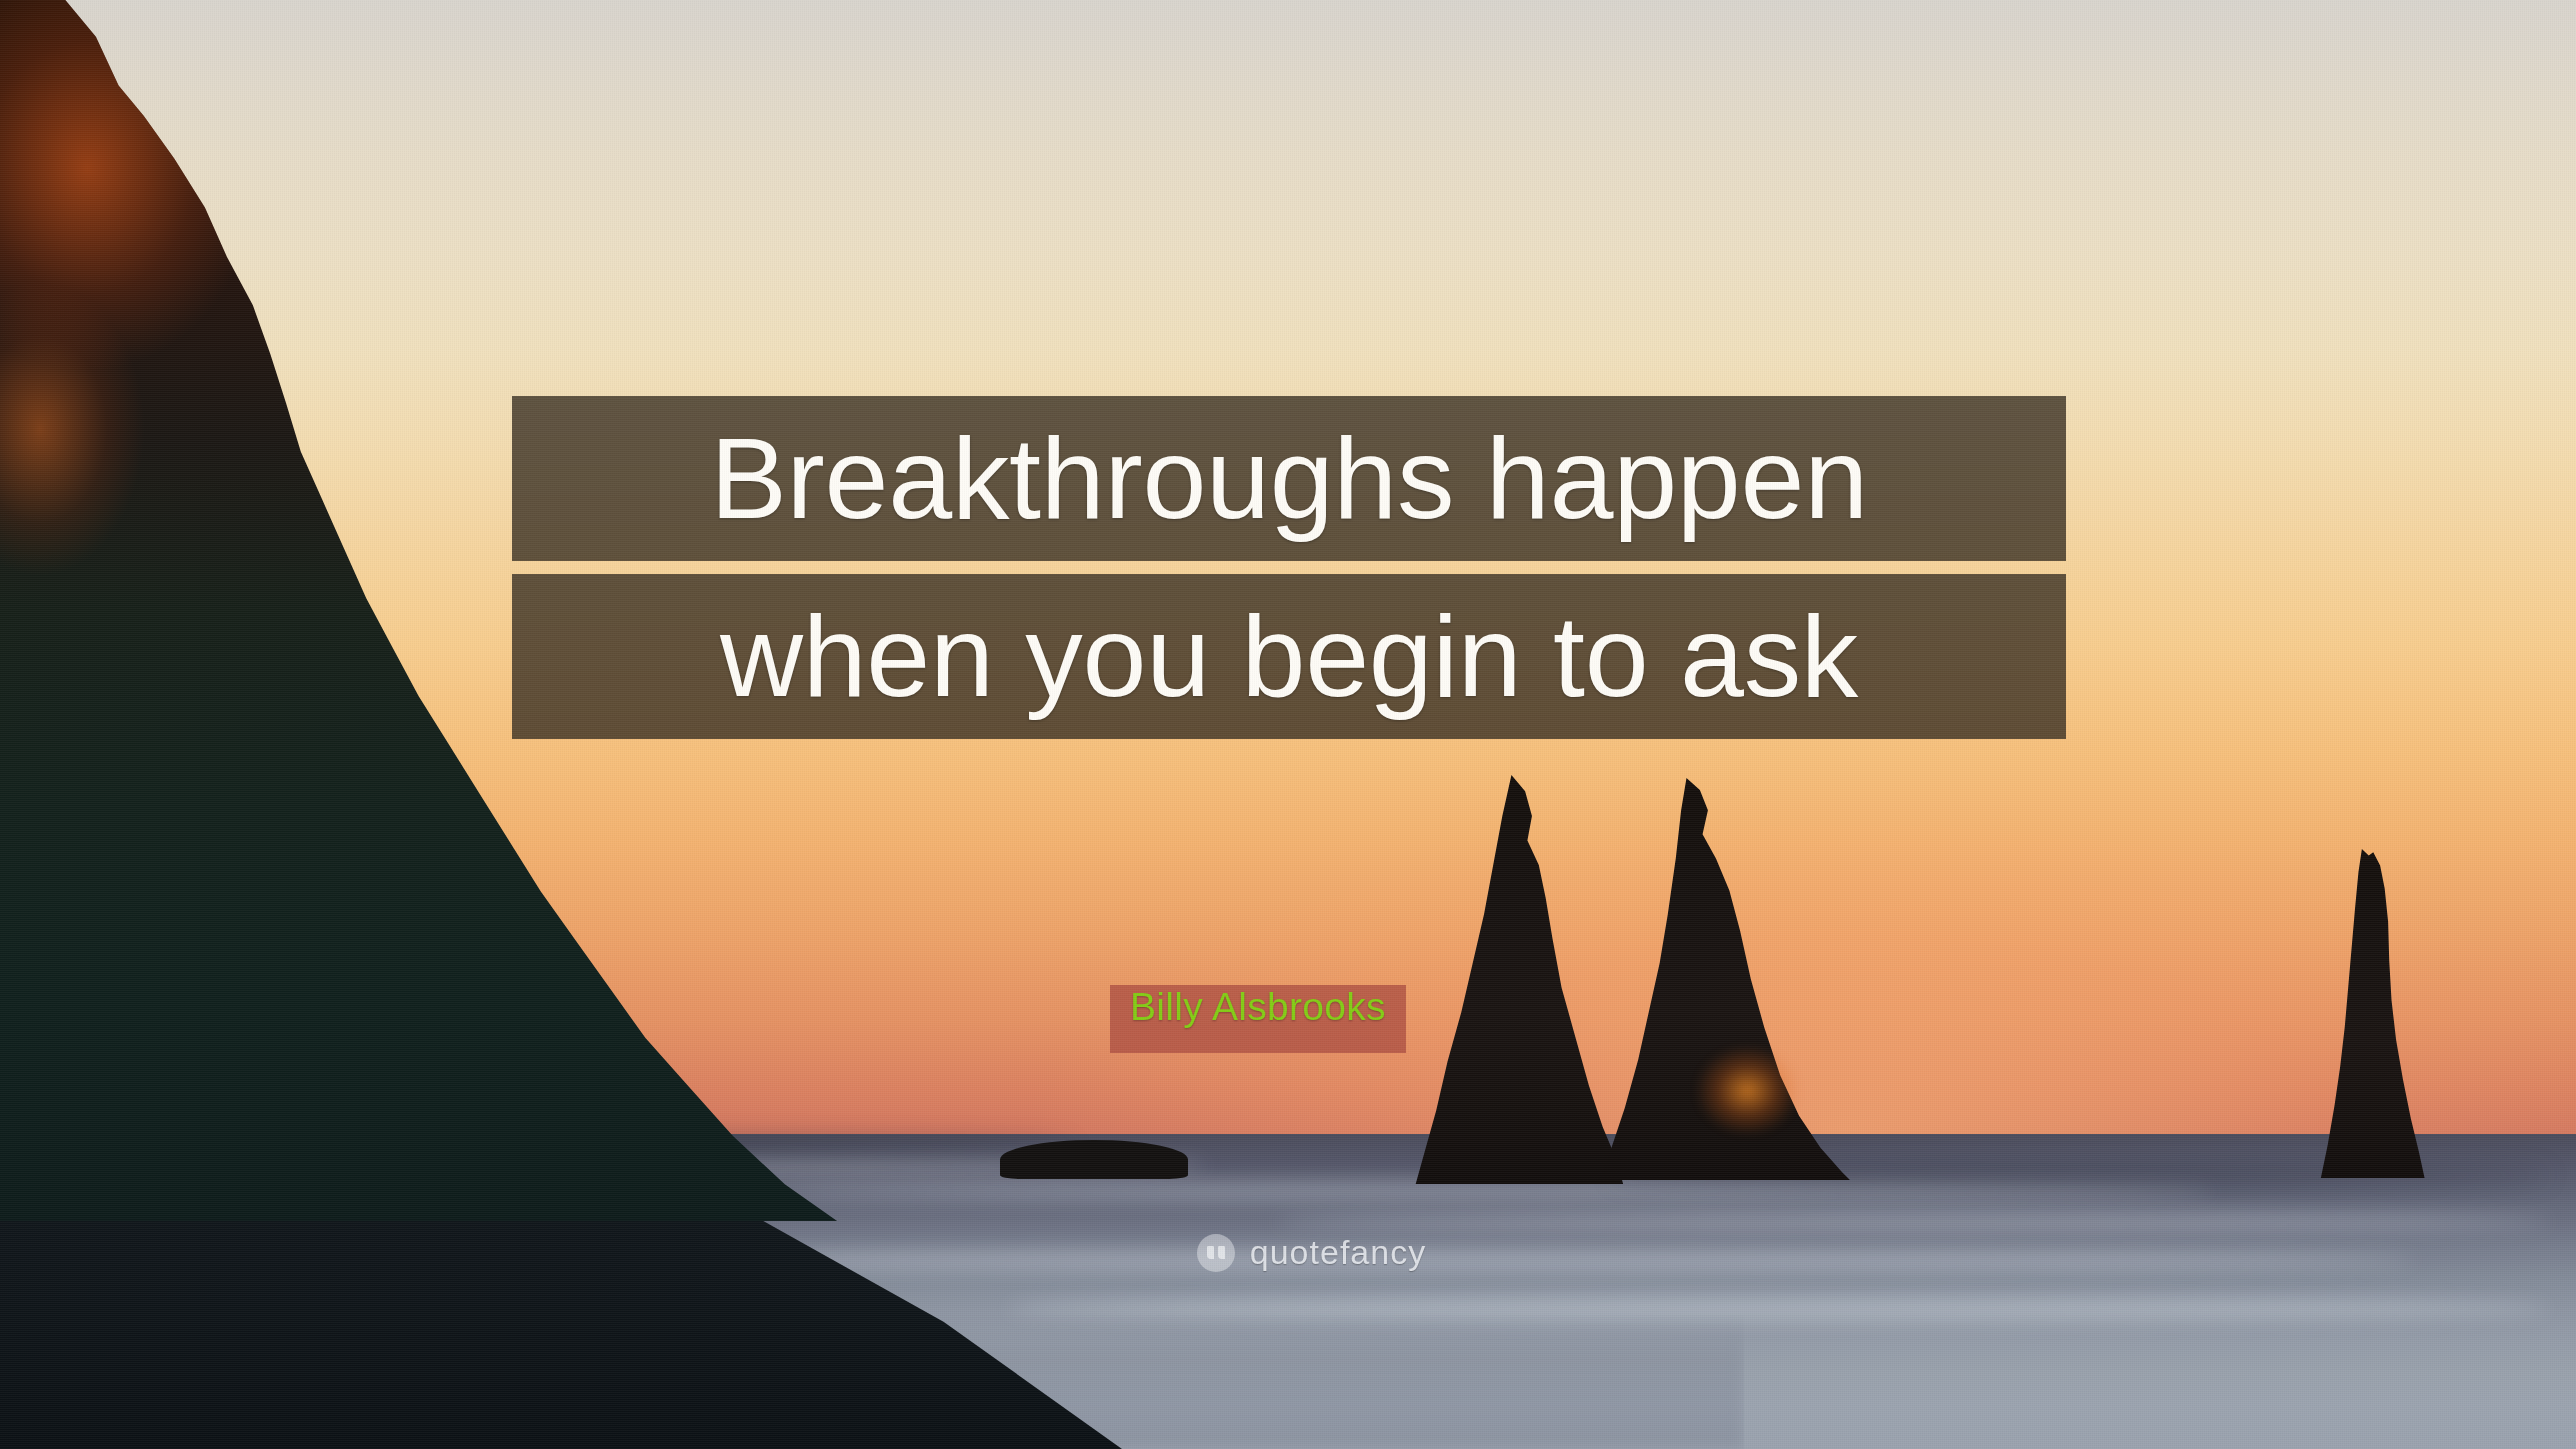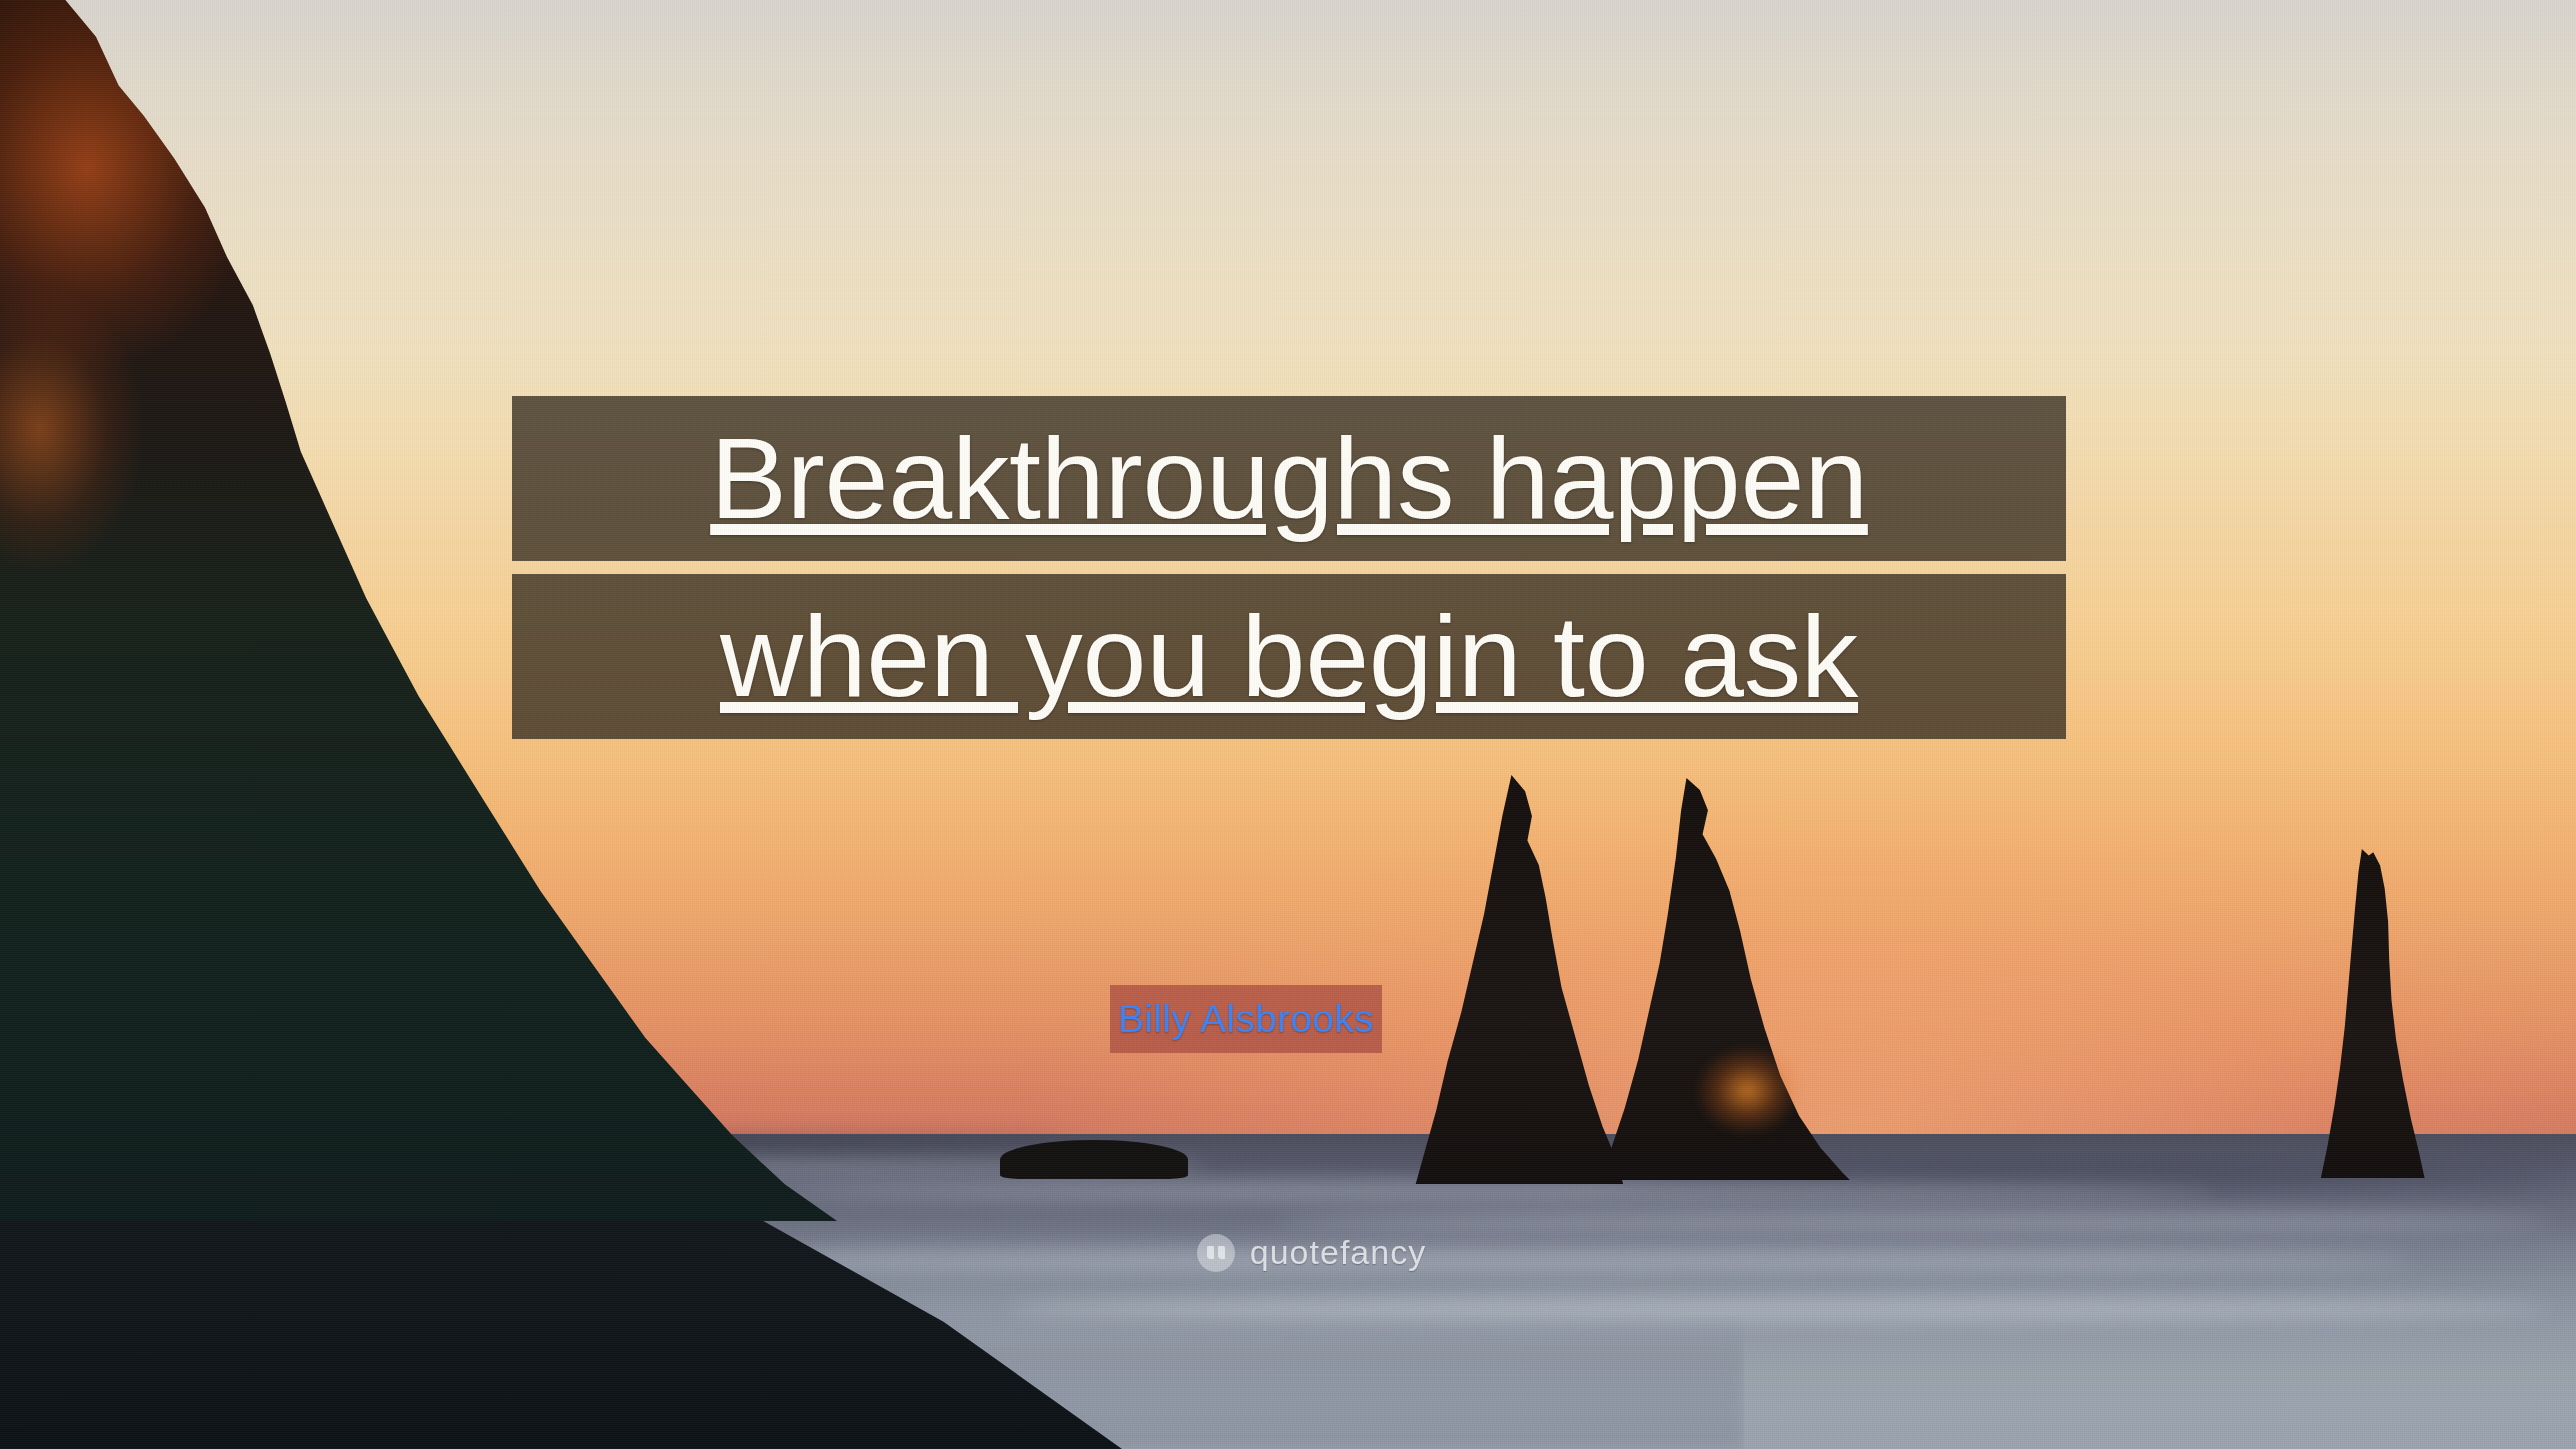--- a/index.html
+++ b/index.html
@@ -193,34 +193,33 @@
     color:#fdfbf6;
     font-size:115px;
     line-height:165px;
     height:165px;
     font-weight:400;
     letter-spacing:-0.3px;
     padding:0 20px;
     white-space:nowrap;
     text-shadow:0 1.3px 2.7px rgba(0,0,0,0.30);
     overflow:hidden;
-    text-decoration:underline;
   }
   .quote-line + .quote-line { margin-top:13px; }
   .ql-center { text-align:center; }
   .ql-left   { text-align:left; }
 
   
   .author-badge {
     position:absolute; left:1110px; top:985px;
     height:68px;
-    padding:0 8px;
-    display:flex; align-items:center;
+    padding:0 20px;
+    display:flex; 
     background:rgba(176,83,68,0.84);
-    color:#3b82f6;
+    color:#84cc16;
     font-size:39px;
     letter-spacing:0.3px;
     white-space:nowrap;
     text-shadow:0 0.7px 2px rgba(0,0,0,0.28);
   }
 
   
   .watermark {
     position:absolute; left:1197px; top:1233px;
     display:flex; align-items:center; gap:14.8px;

